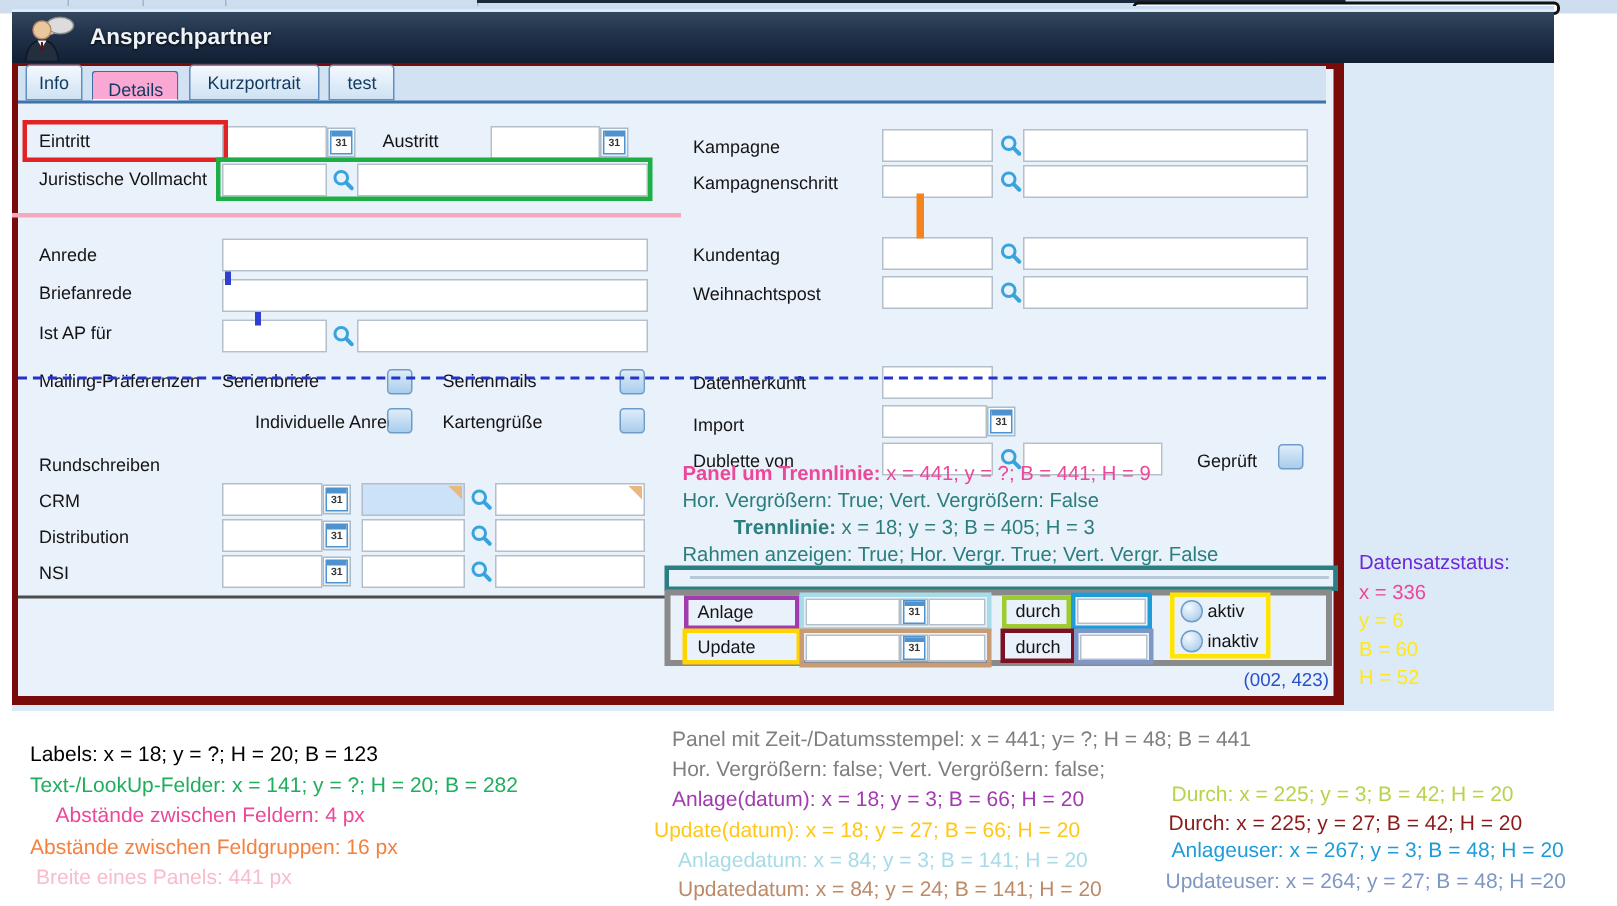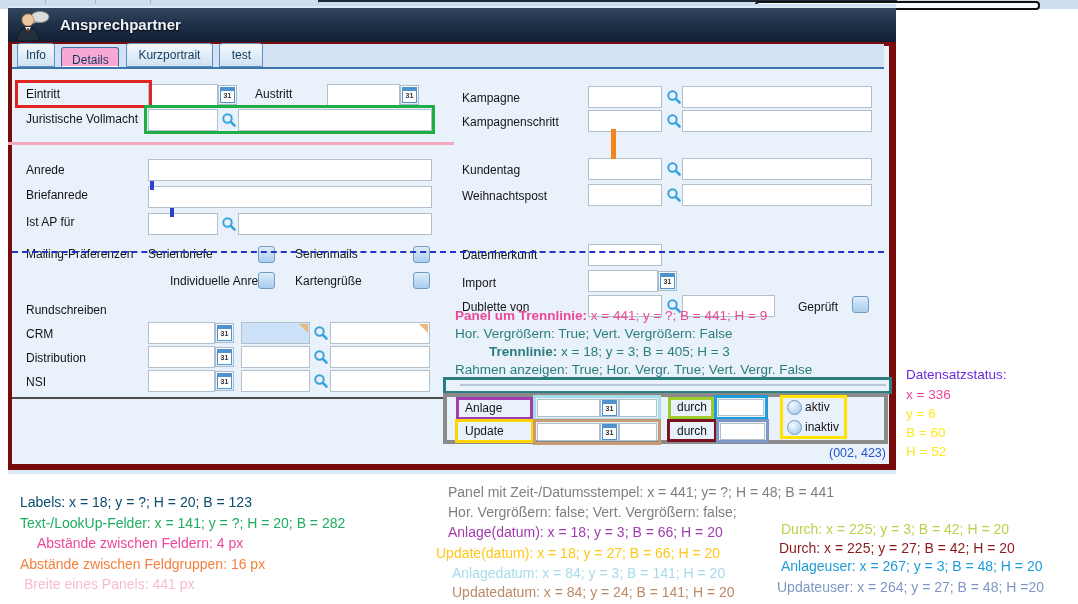--- a/index.html
+++ b/index.html
@@ -38,21 +38,21 @@
 <div id="page">
 
   <div class="abs" style="left:0;top:0;width:1078px;height:9px;background:#cfdeee;"></div>
   <div class="abs" style="left:45px;top:0;width:1px;height:9px;background:#9fb6cc;"></div>
   <div class="abs" style="left:95px;top:0;width:1px;height:9px;background:#9fb6cc;"></div>
   <div class="abs" style="left:150px;top:0;width:1px;height:9px;background:#9fb6cc;"></div>
   <div class="abs" style="left:318px;top:0;width:1px;height:9px;background:#9fb6cc;"></div>
   <div class="abs" style="left:318px;top:0;width:579px;height:2px;background:#1a2a3a;"></div>
   <div class="abs" style="left:755px;top:1px;width:285px;height:9px;background:#f8fbff;border:2px solid #111;border-radius:4px;"></div>
 
-  <div class="abs" style="left:8px;top:4px;width:888px;height:470px;background:#dce9f6;border-top:2px solid #cadcee;">
+  <div class="abs" style="left:8px;top:4px;width:1028px;height:470px;background:#dce9f6;border-top:2px solid #cadcee;">
 
     <div class="abs" style="left:0;top:2px;width:100%;height:34px;background:linear-gradient(180deg,#33475f 0%,#20324a 45%,#121f33 100%);">
       <span class="abs" style="left:7px;top:2px;width:36px;height:31px;">
         <svg width="36" height="31" viewBox="0 0 36 31">
           <ellipse cx="25" cy="7" rx="9" ry="5.5" fill="#dcdcdc" stroke="#8a8a8a" stroke-width="1"></ellipse>
           <path d="M19,11 L16,14 L22,12 Z" fill="#dcdcdc" stroke="#8a8a8a" stroke-width="0.6"></path>
           <circle cx="13" cy="10" r="6" fill="#eac79e" stroke="#b98f62" stroke-width="1"></circle>
           <path d="M2,31 C3,20 8,17 13,17 C18,17 23,20 24,31 Z" fill="#232e3e" stroke="#0e1722" stroke-width="1"></path>
           <path d="M10,17 L13,22 L16,17 Z" fill="#f4f6f8"></path>
           <path d="M12.4,18 L13.6,18 L14,23 L13,24 L12,23 Z" fill="#5a140f"></path>
@@ -319,21 +319,21 @@
     <b>Trennlinie:</b><span> x = 18; y = 3; B = 405; H = 3</span>
   </div>
   <div class="ann13" style="left:455px;top:362px;color:#2a7e7e;">Rahmen anzeigen: True; Hor. Vergr. True; Vert. Vergr. False</div>
 
   <div class="ann13" style="left:906px;top:367px;color:#6d28d9;">Datensatzstatus:</div>
   <div class="ann13" style="left:906px;top:387px;color:#ec4899;">x = 336</div>
   <div class="ann13" style="left:906px;top:406px;color:#ffe81a;">y = 6</div>
   <div class="ann13" style="left:906px;top:425px;color:#ffe81a;">B = 60</div>
   <div class="ann13" style="left:906px;top:444px;color:#ffe81a;">H = 52</div>
 
-  <div class="ann" style="left:20px;top:494px;color:#0c4a6e;">Labels: x = 18; y = ?; H = 20; B = 123</div>
+  <div class="ann" style="left:20px;top:494px;color:#000000;">Labels: x = 18; y = ?; H = 20; B = 123</div>
   <div class="ann" style="left:20px;top:515px;color:#1fae5e;">Text-/LookUp-Felder: x = 141; y = ?; H = 20; B = 282</div>
   <div class="ann" style="left:37px;top:535px;color:#ec4899;">Abstände zwischen Feldern: 4 px</div>
   <div class="ann" style="left:20px;top:556px;color:#f5813f;">Abstände zwischen Feldgruppen: 16 px</div>
   <div class="ann" style="left:24px;top:576px;color:#f8bccb;">Breite eines Panels: 441 px</div>
 
   <div class="ann" style="left:448px;top:484px;color:#7f7f7f;">Panel mit Zeit-/Datumsstempel: x = 441; y= ?; H = 48; B = 441</div>
   <div class="ann" style="left:448px;top:504px;color:#7f7f7f;">Hor. Vergrößern: false; Vert. Vergrößern: false;</div>
   <div class="ann" style="left:448px;top:524px;color:#a23bb0;">Anlage(datum): x = 18; y = 3; B = 66; H = 20</div>
   <div class="ann" style="left:436px;top:545px;color:#ffc718;">Update(datum): x = 18; y = 27; B = 66; H = 20</div>
   <div class="ann" style="left:452px;top:565px;color:#a6dbe8;">Anlagedatum: x = 84; y = 3; B = 141; H = 20</div>

